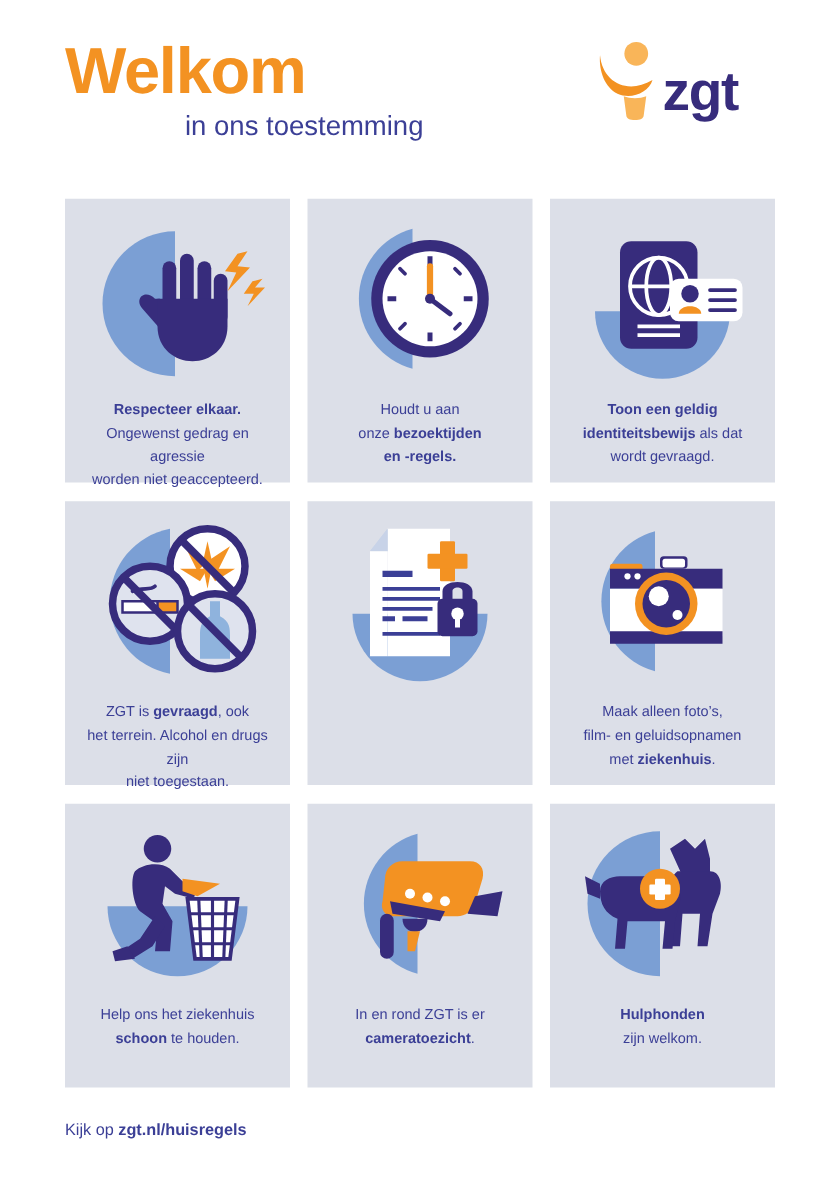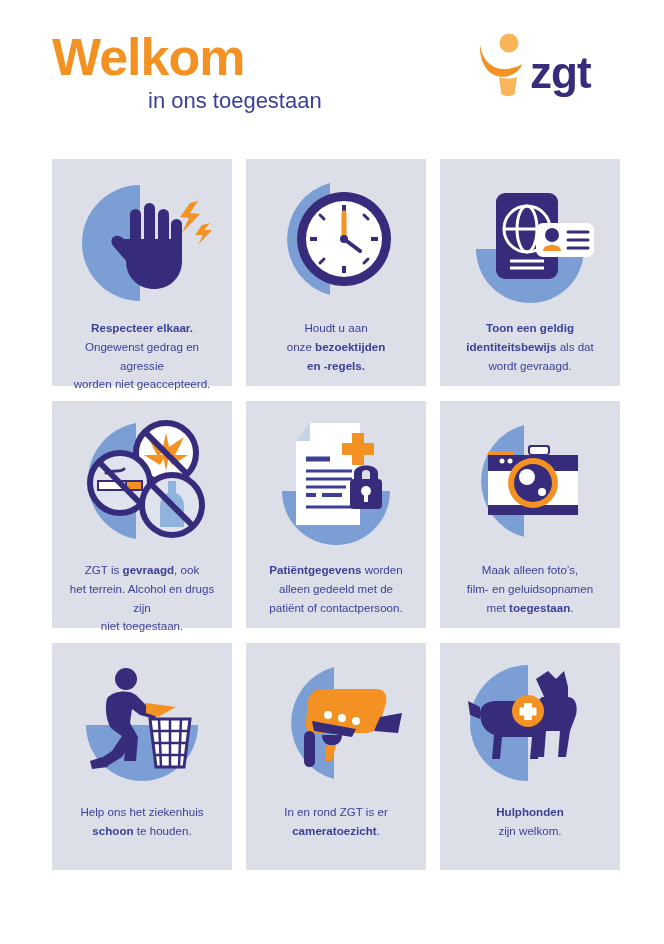--- a/index.html
+++ b/index.html
@@ -96,21 +96,21 @@
   .footer b { font-weight: bold; }
 </style>
 </head>
 <body>
 
 <div class="poster">
 
   <div class="header">
     <div class="title-block">
       <div class="title">Welkom</div>
-      <div class="subtitle">in ons toegestaan</div>
+      <div class="subtitle">in ons toestemming</div>
     </div>
     <div class="logo">
       <svg viewBox="0 0 130 72" width="130" height="72" aria-hidden="true">
 
         <circle cx="39" cy="13" r="9.5" fill="#f9b559"></circle>
         <path d="M10 14 C12 36 32 46 52 34 C49 44 35 50 24 45 C14 40 9 27 10 14 Z" fill="#f39222"></path>
         <path d="M29 47 C34 49 42 49 47 47 L45 62 C45 65 42 66 38 66 C34 66 31 65 31 62 Z" fill="#f9b559"></path>
 
         <text x="60" y="58" font-family="'Liberation Sans', sans-serif" font-size="44" font-weight="bold" fill="#372c7c" letter-spacing="-1">zgt</text>
       </svg>
@@ -238,42 +238,41 @@
           <g fill="#f39222">
             <rect x="96" y="18" width="12" height="32" rx="1"></rect>
             <rect x="86" y="28" width="32" height="12" rx="1"></rect>
           </g>
           <path d="M98 58 C98 48 122 48 122 58 L122 68 L114 68 L114 58 C114 54 106 54 106 58 L106 68 L98 68 Z" fill="#372c7c"></path>
           <rect x="94" y="64" width="32" height="30" rx="4" fill="#372c7c"></rect>
           <circle cx="110" cy="76" r="5" fill="#ffffff"></circle>
           <rect x="108" y="78" width="4" height="9" fill="#ffffff"></rect>
         </svg>
       </div>
-      <div class="card-text"><b>Patiëntgegevens</b> worden<br>alleen gedeeld met de<br>patiënt of contactpersoon.</div>
     </div>
 
     <div class="card">
       <div class="card-art">
         <svg viewBox="0 0 160 132" width="160" height="132">
           <path d="M74 10 A58 58 0 0 0 74 122 Z" fill="#7b9fd4"></path>
           <rect x="38" y="36" width="26" height="8" rx="2" fill="#f39222"></rect>
           <rect x="78" y="30" width="22" height="10" rx="3" fill="#372c7c"></rect>
           <rect x="80" y="32" width="18" height="7" rx="2" fill="#ffffff"></rect>
           <rect x="38" y="40" width="90" height="16" fill="#372c7c"></rect>
           <rect x="38" y="56" width="90" height="38" fill="#ffffff"></rect>
           <rect x="38" y="90" width="90" height="10" fill="#372c7c"></rect>
           <circle cx="52" cy="46" r="2.5" fill="#ffffff"></circle>
           <circle cx="60" cy="46" r="2.5" fill="#ffffff"></circle>
           <circle cx="83" cy="68" r="25" fill="#f39222"></circle>
           <circle cx="83" cy="68" r="19" fill="#372c7c"></circle>
           <circle cx="77" cy="62" r="8" fill="#ffffff"></circle>
           <circle cx="92" cy="77" r="4" fill="#ffffff"></circle>
         </svg>
       </div>
-      <div class="card-text">Maak alleen foto’s,<br>film- en geluidsopnamen<br>met <b>toegestaan</b>.</div>
+      <div class="card-text">Maak alleen foto’s,<br>film- en geluidsopnamen<br>met <b>ziekenhuis</b>.</div>
     </div>
 
     <div class="card">
       <div class="card-art">
         <svg viewBox="0 0 160 132" width="160" height="132">
           <path d="M24 68 A56 56 0 0 0 136 68 Z" fill="#7b9fd4"></path>
           <g fill="#372c7c">
             <circle cx="64" cy="22" r="11"></circle>
             <path d="M46 40 C52 34 66 32 74 38 L84 48 L96 52 L93 62 L78 58 L70 52 L68 66 L76 80 L74 104 L62 104 L64 82 L50 72 C44 66 42 46 46 40 Z"></path>
             <path d="M62 76 L50 94 L38 102 L44 110 L60 100 L70 84 Z"></path>
@@ -331,14 +330,15 @@
             <rect x="74" y="46" width="8" height="17" rx="1"></rect>
             <rect x="69.5" y="50.5" width="17" height="8" rx="1"></rect>
           </g>
         </svg>
       </div>
       <div class="card-text"><b>Hulphonden</b><br>zijn welkom.</div>
     </div>
 
   </div>
 
+  <div class="footer">Kijk op <b>zgt.nl/huisregels</b></div>
 
 </div>
 
 </body></html>

